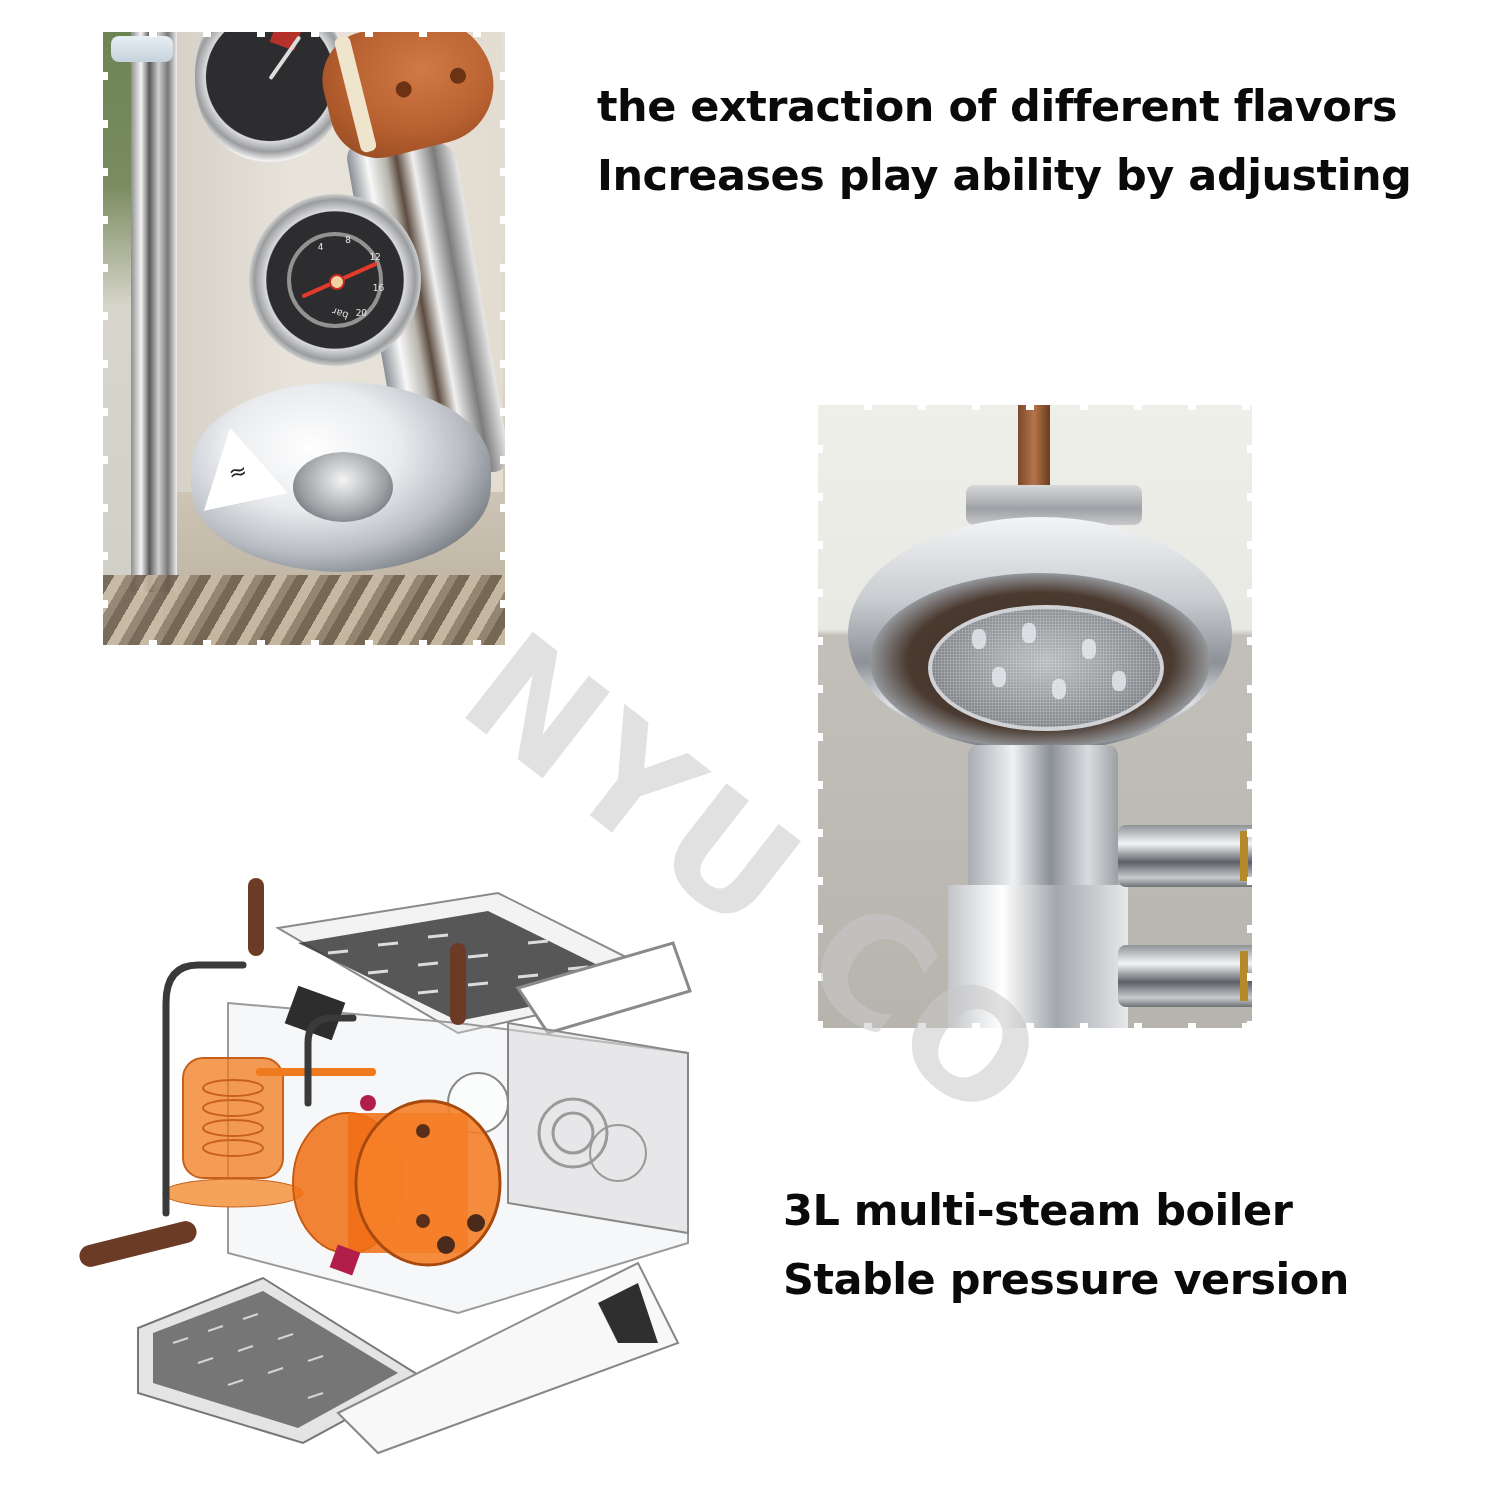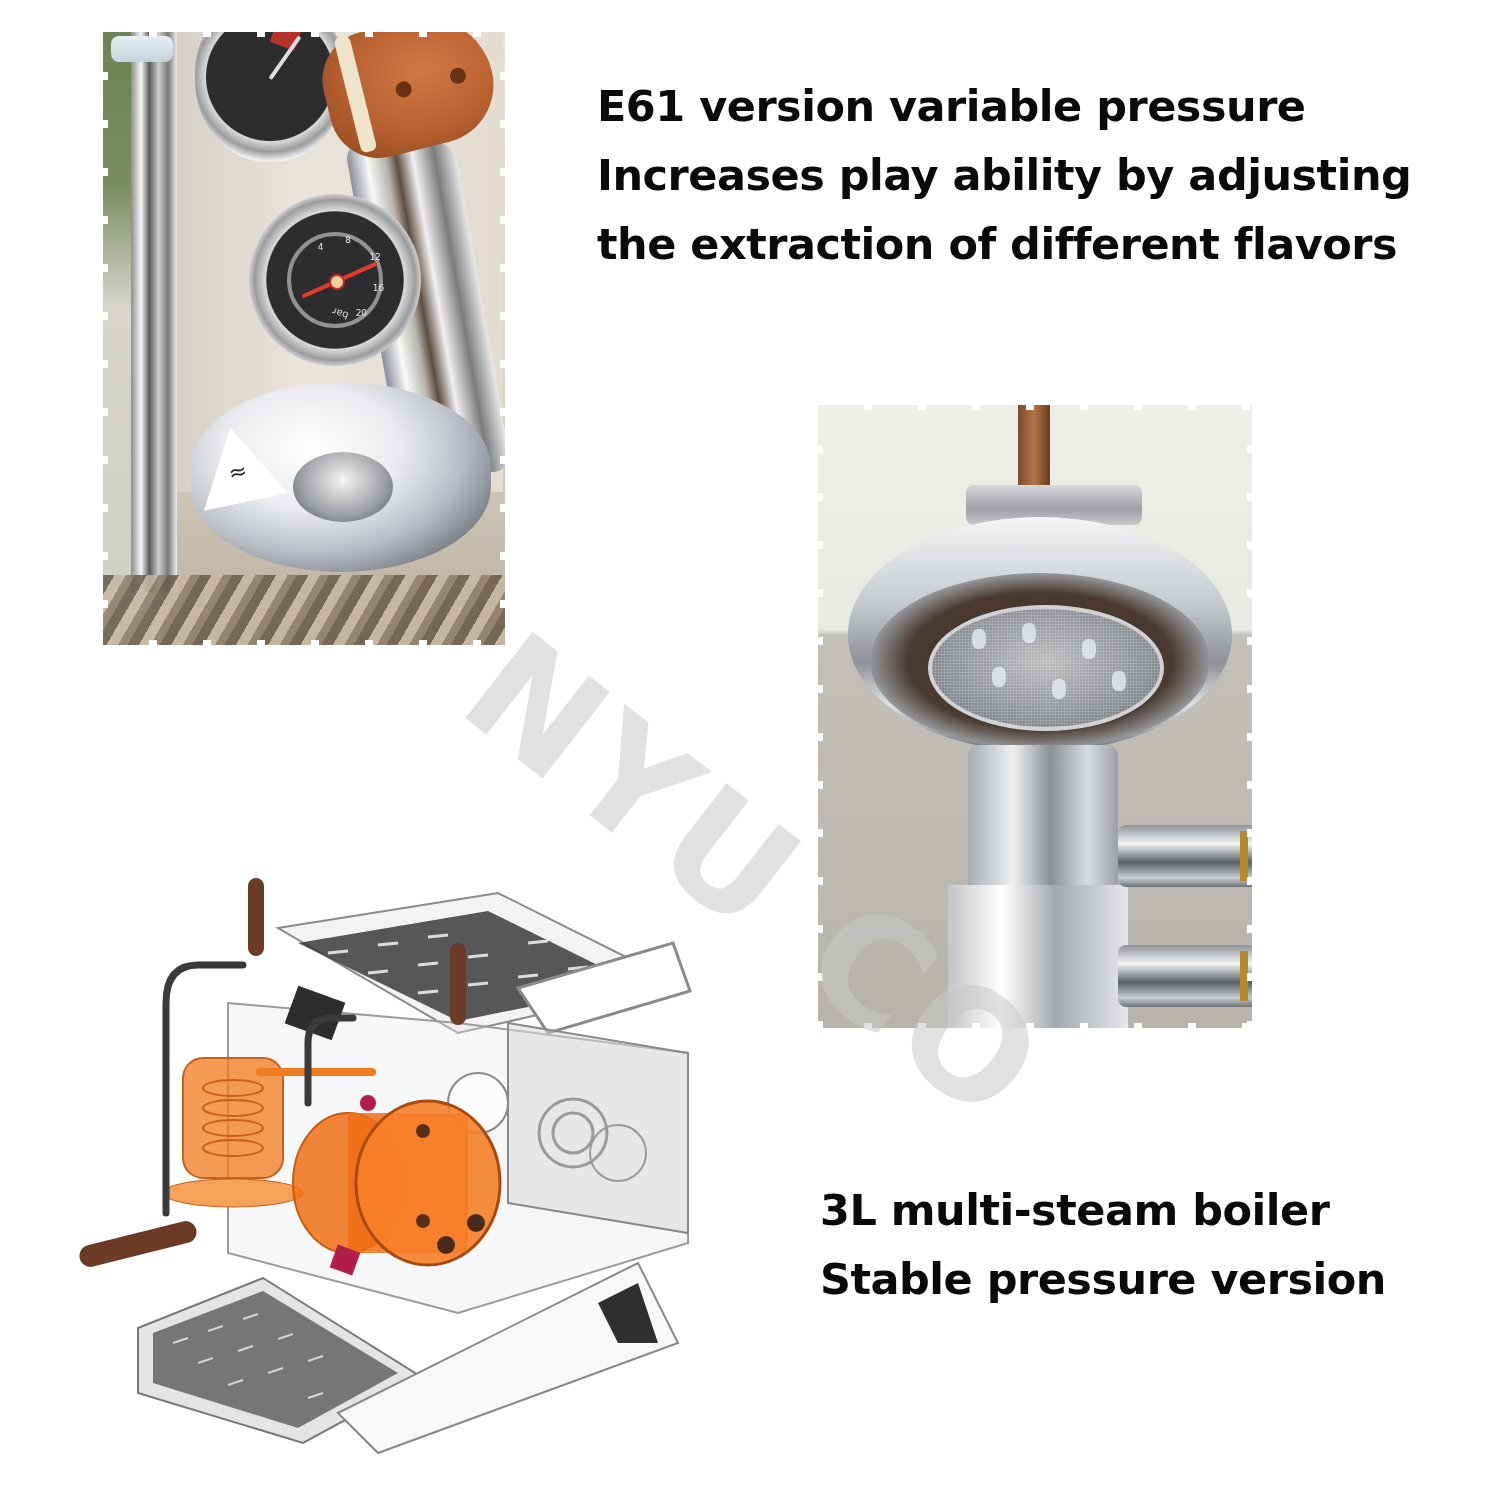--- a/index.html
+++ b/index.html
@@ -9,21 +9,21 @@
     color: #0a0a0a;
   }
   .caption {
     position: absolute; margin: 0; font-weight: bold;
     font-size: 43px; line-height: 69px; letter-spacing: -0.5px;
     white-space: nowrap; z-index: 3;
   }
   .caption span { display: block; }
   #cap-e61 { left: 597px; top: 72px; }
   #cap-head { left: 96px; top: 684px; }
-  #cap-boiler { left: 820px; top: 1176px; }
+  #cap-boiler { left: 783px; top: 1176px; }
 
   
   .photo {
     position: absolute; overflow: hidden; z-index: 1;
   }
   .photo::before, .photo::after {
     content: ""; position: absolute; inset: 0; pointer-events: none; z-index: 5;
   }
   
   .photo::before {
@@ -122,23 +122,22 @@
     position: absolute; left: 540px; top: 600px; z-index: 2;
     font-family: "DejaVu Sans", sans-serif; font-weight: bold; font-size: 150px;
     color: rgba(200,200,200,0.55); letter-spacing: 6px; white-space: nowrap;
     transform: rotate(38deg); transform-origin: 0 0; pointer-events: none;
   }
 </style>
 </head>
 <body>
 
 <h2 class="caption" id="cap-e61">
-  <span>E61 version variable pressure</span>
+  <span>the extraction of different flavors</span>
   <span>Increases play ability by adjusting</span>
-  <span>the extraction of different flavors</span>
 </h2>
 
 <div class="photo" id="photo-e61">
   <div class="p1-bg-left"></div>
   <div class="p1-panel"></div>
   <div class="p1-pipe"></div>
   <div class="p1-pipe-cap"></div>
   <div class="gauge" id="gauge-top">
     <div class="red-zone"></div>
     <div class="needle"></div>

